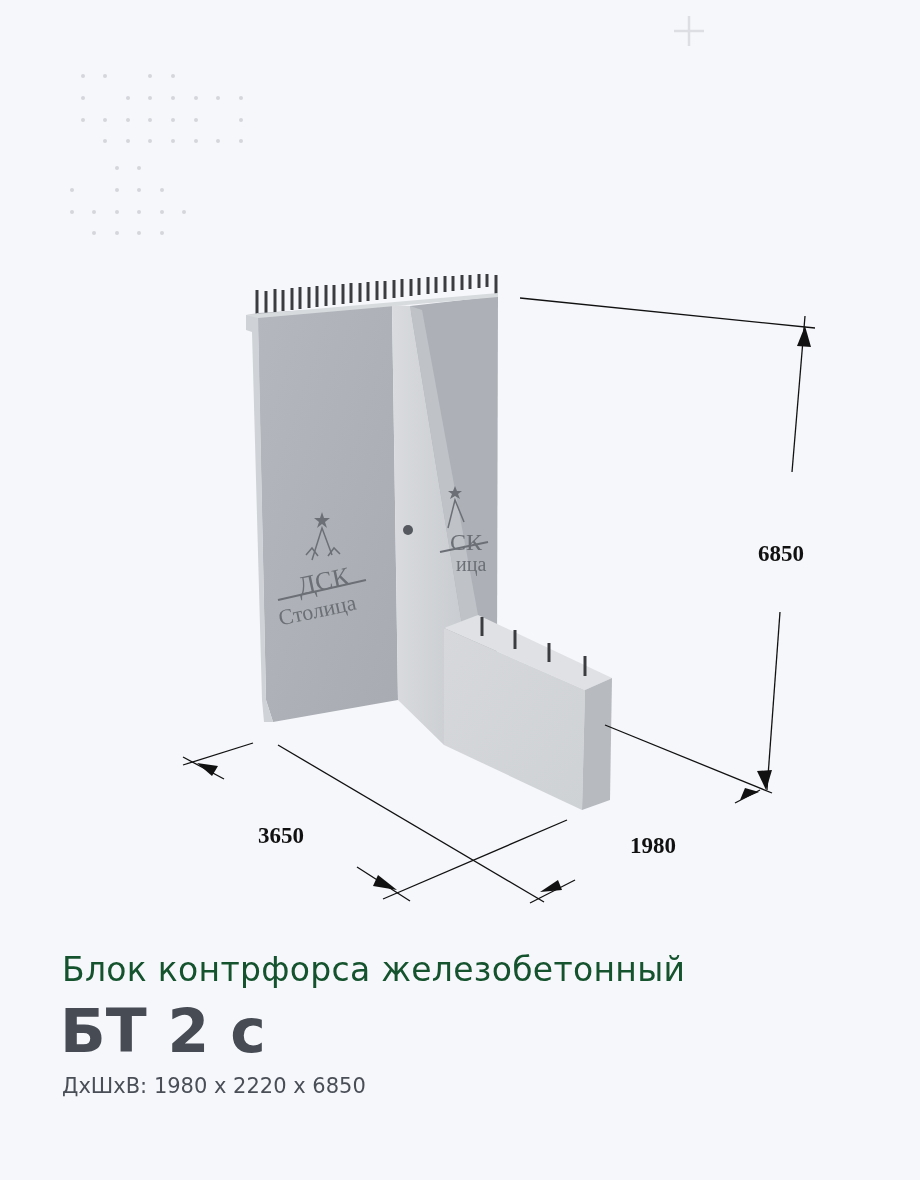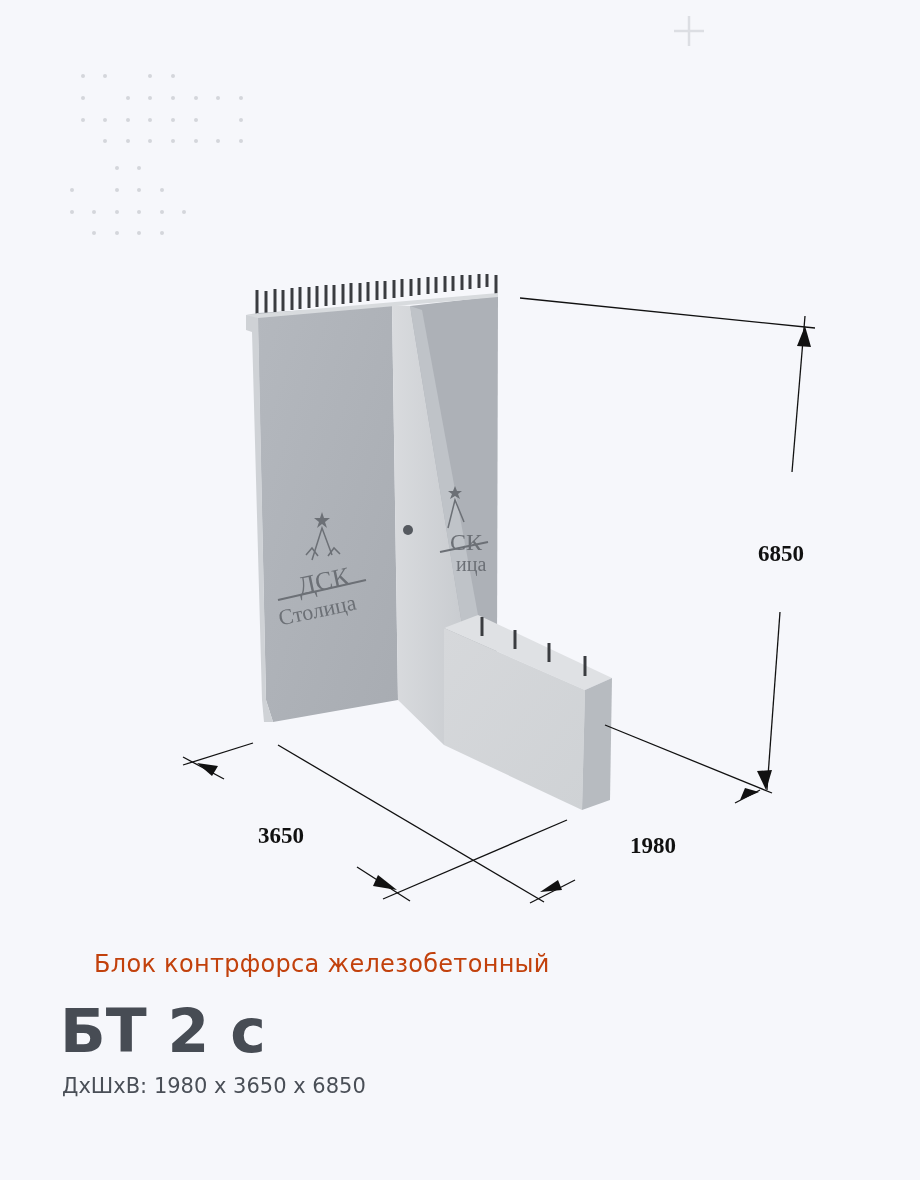--- a/index.html
+++ b/index.html
@@ -1,18 +1,18 @@
 <!DOCTYPE html>
 <html><head>
 <meta charset="utf-8">
 <style>
   html,body{margin:0;padding:0;}
   body{width:920px;height:1180px;background:#f6f7fb;position:relative;overflow:hidden;font-family:"DejaVu Sans","Liberation Sans",sans-serif;}
   .illus{position:absolute;left:0;top:0;width:920px;height:940px;}
-  .title{position:absolute;left:62px;top:950px;font-size:24px;color:#c2410c;font-weight:500;letter-spacing:0.3px;white-space:nowrap;margin-left:32px;}
+  .title{position:absolute;left:62px;top:950px;font-size:33px;color:#14532d;font-weight:500;letter-spacing:0.3px;white-space:nowrap;}
   .model{position:absolute;left:60px;top:996px;font-size:60px;color:#474c54;font-weight:700;white-space:nowrap;}
   .dims{position:absolute;left:62px;top:1074px;font-size:21px;color:#4a4f57;white-space:nowrap;}
   .dimlabel{font-family:"Liberation Serif","DejaVu Serif",serif;font-weight:700;font-size:23px;fill:#111;}
 </style>
 </head>
 <body>
 
 <svg class="illus" viewBox="0 0 920 940" xmlns="http://www.w3.org/2000/svg">
   <defs>
     <linearGradient id="wallL" x1="0" y1="0" x2="1" y2="1">
@@ -173,13 +173,13 @@
     <polygon points="397,890 378,875 373,886"></polygon>
     <polygon points="540,892 558,880 562,890"></polygon>
   </g>
   <text class="dimlabel" x="758" y="561">6850</text>
   <text class="dimlabel" x="258" y="843">3650</text>
   <text class="dimlabel" x="630" y="853">1980</text>
 </svg>
 
 <div class="title">Блок контрфорса железобетонный</div>
 <div class="model">БТ 2 с</div>
-<div class="dims">ДхШхВ: 1980 х  3650 х  6850</div>
+<div class="dims">ДхШхВ: 1980 х  2220 х  6850</div>
 
 </body></html>

